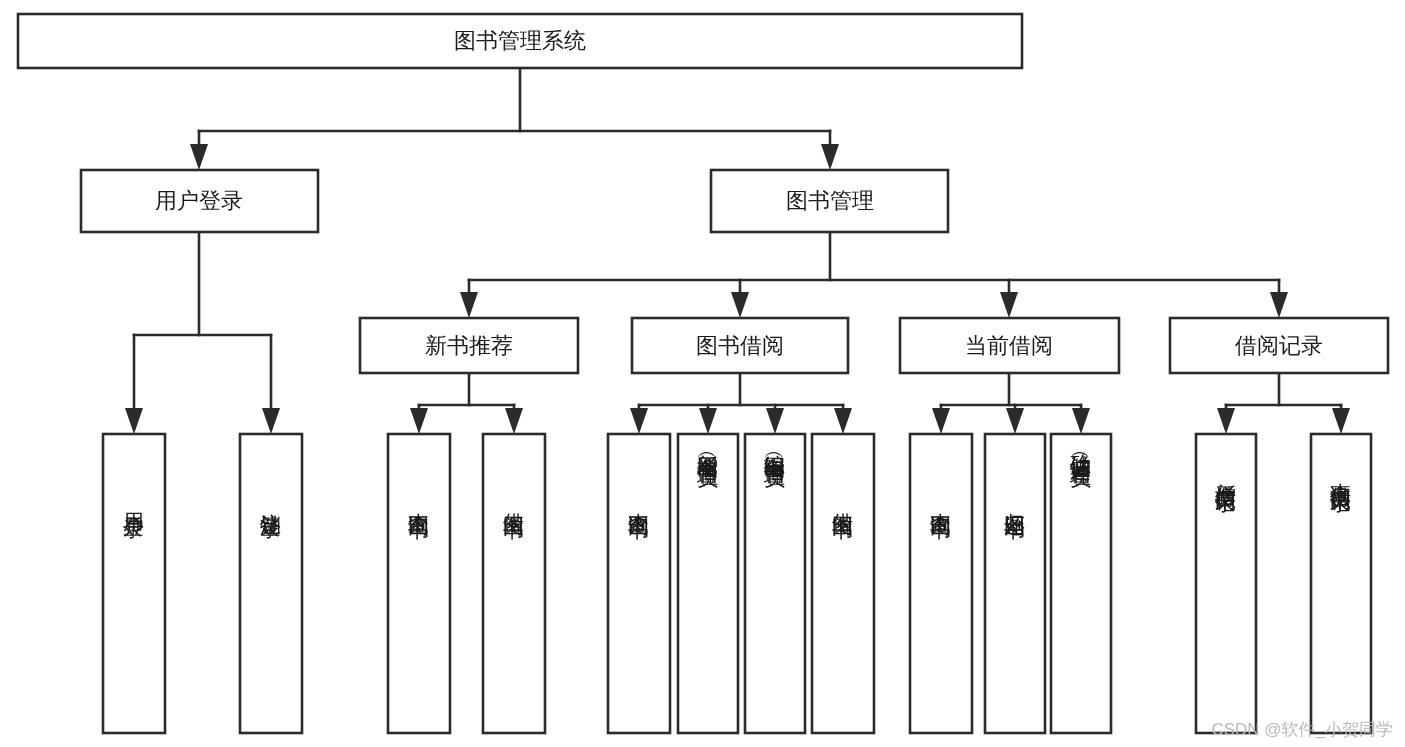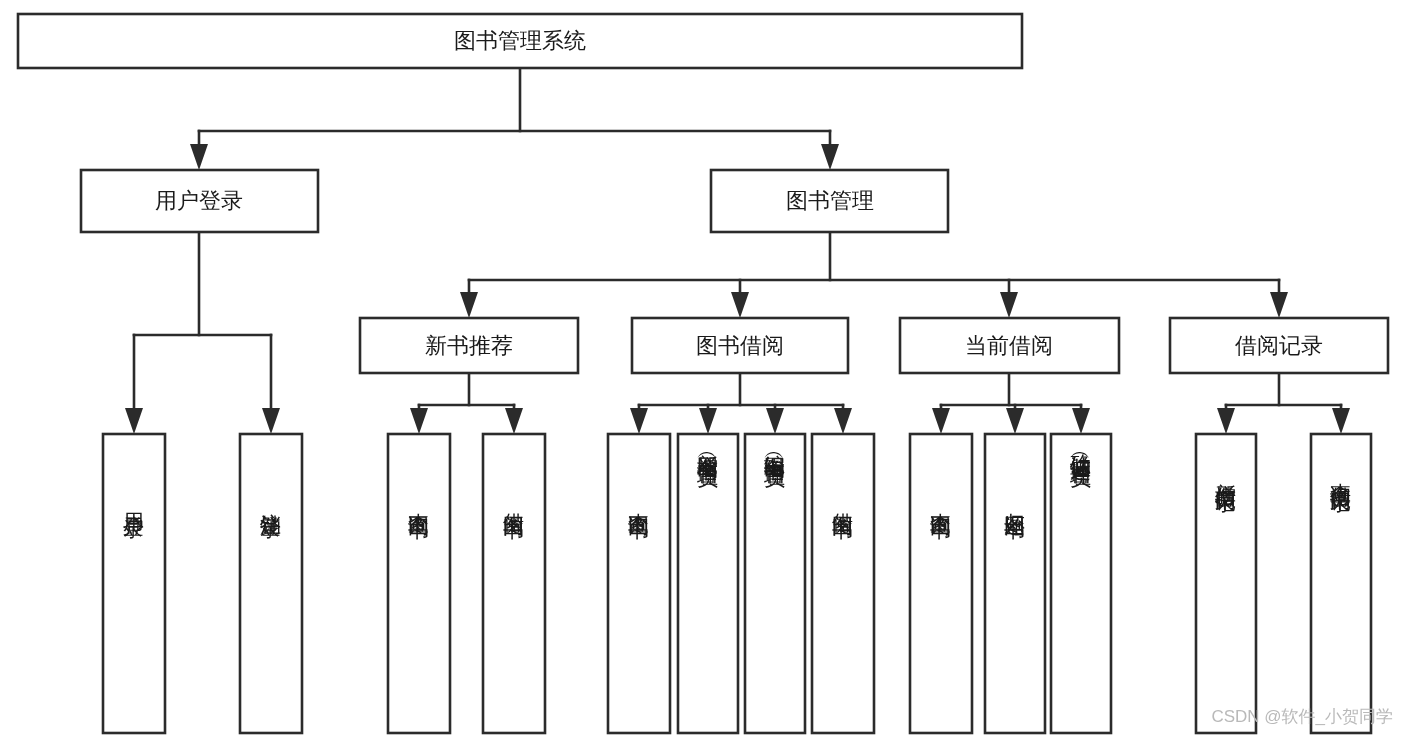--- a/index.html
+++ b/index.html
@@ -54,21 +54,21 @@
     fill: #1a1a1a;
     font-size: 21px;
     text-anchor: middle;
     writing-mode: vertical-rl;
     text-orientation: upright;
     letter-spacing: 2px;
   }
   .watermark {
     position: absolute;
     right: 12px;
-    bottom: 19px;
+    bottom: 6px;
     font-family: "Liberation Sans", "DejaVu Sans", sans-serif;
     font-size: 17px;
     color: #b9b9b9;
     white-space: nowrap;
     pointer-events: none;
   }
 </style>
 </head>
 <body>
 

